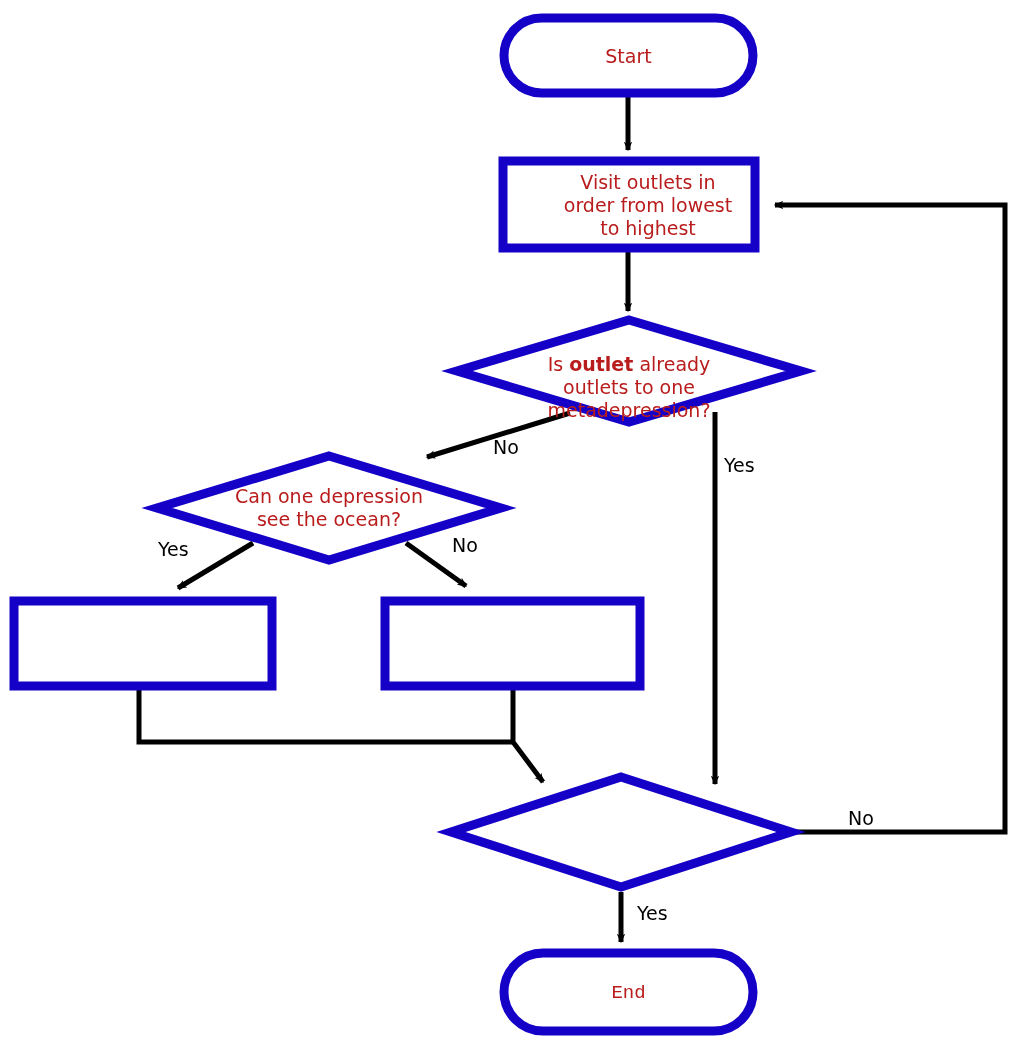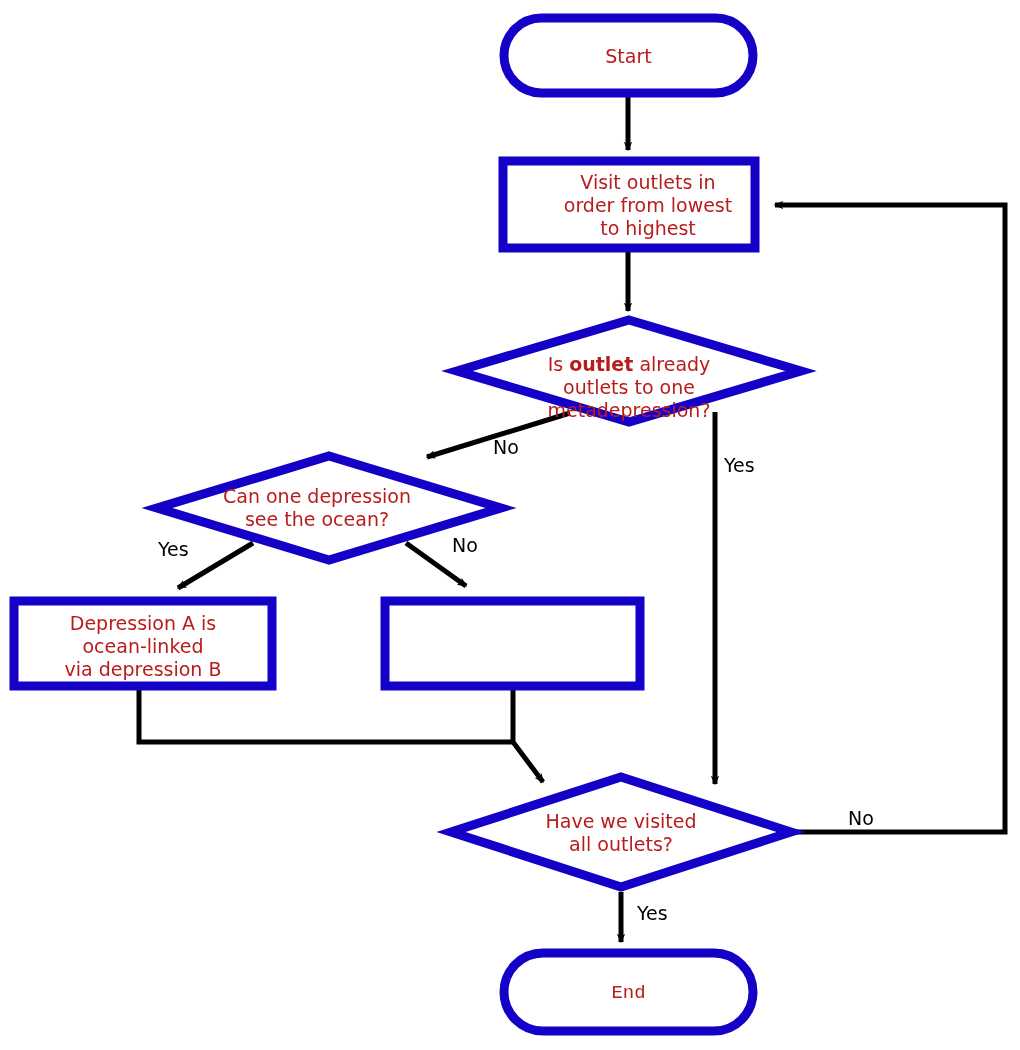--- a/index.html
+++ b/index.html
@@ -104,26 +104,24 @@
       <rect class="node-shape" x="504" y="953" width="249" height="78" rx="39" ry="39"></rect>
     </g>
   </svg>
 
   <div class="node-label" style="left:504px; top:45px; width:249px;">Start</div>
 
   <div class="node-label" id="visit-outlets-label" style="left:522px; top:171px; width:252px;">Visit outlets in<br>order from lowest<br>to highest</div>
 
   <div class="node-label" id="outlet-internal-label" style="left:459px; top:337px; width:340px;margin-top:16px;"><span>Is </span><span style="font-weight: 700;">outlet</span><span> already</span><br><span>outlets to one</span><br><span>metadepression?</span></div>
 
-  <div class="node-label" id="see-ocean-label" style="left:147px; top:485px; width:340px;">Can one depression<br>see the ocean?</div>
-
-  <div class="node-label" id="ocean-linked-label" style="left:14px; top:612px; width:258px;">Depression A is<br>ocean-linked<br>via depression B</div>
+  <div class="node-label" id="see-ocean-label" style="left:159px; top:485px; width:340px;">Can one depression<br>see the ocean?</div>
 
 
-  <div class="node-label" id="visited-all-label" style="left:451px; top:810px; width:340px;">Have we visited<br>all outlets?</div>
+
 
   <div class="node-label" style="left:504px; top:982px; width:249px;font-family:Liberation Mono, monospace;">End</div>
 
   <div class="edge-label" style="left:493px; top:436px;">No</div>
 
   <div class="edge-label" style="left:724px; top:454px;">Yes</div>
 
   <div class="edge-label" style="left:158px; top:538px;">Yes</div>
 
   <div class="edge-label" style="left:452px; top:534px;">No</div>

